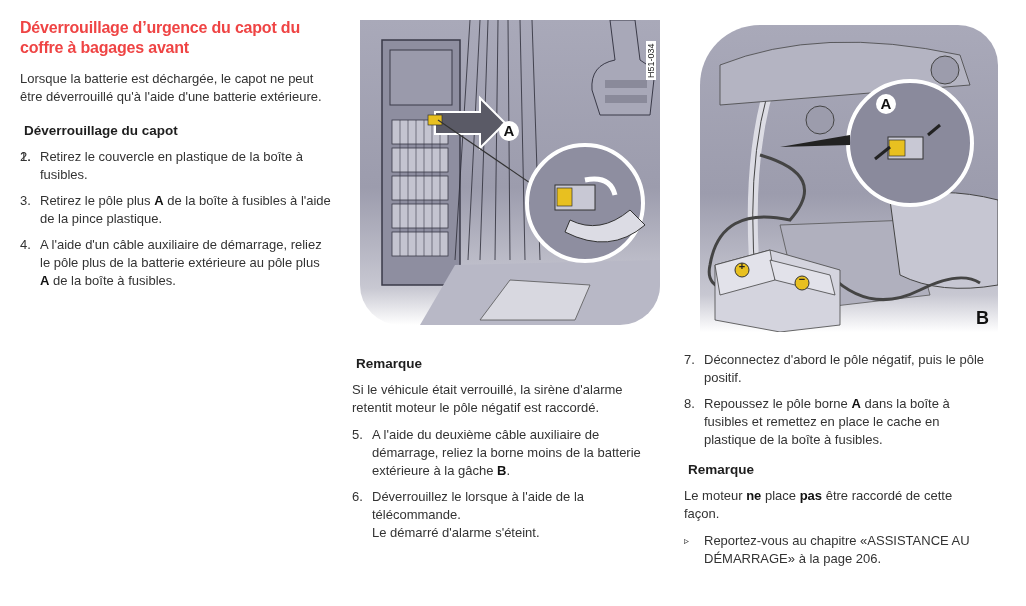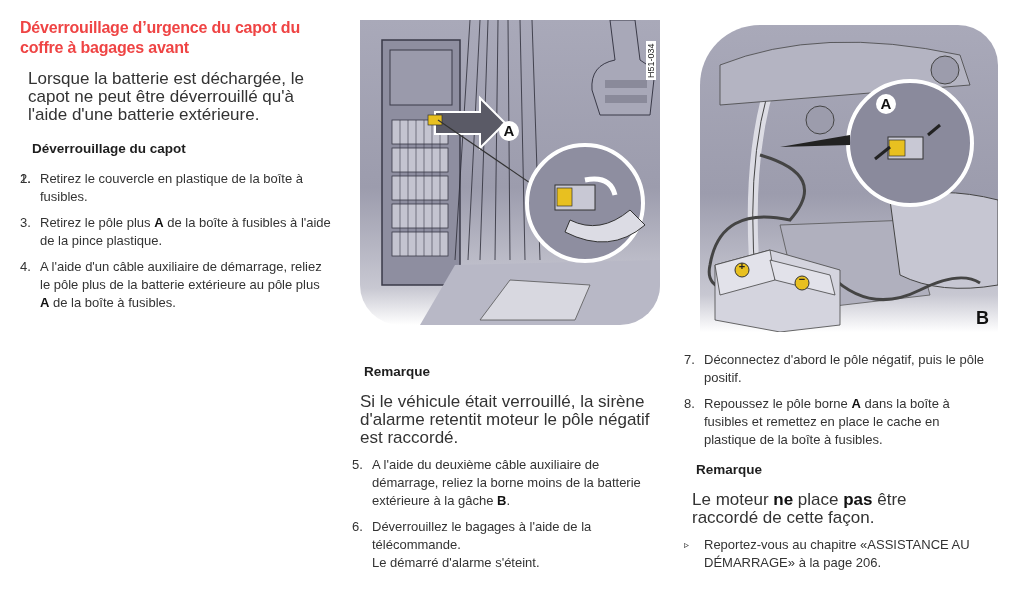--- a/index.html
+++ b/index.html
@@ -6,23 +6,23 @@
   body {
     width:1026px; height:606px; background:#ffffff; position:relative; overflow:hidden;
     font-family:"Liberation Sans", sans-serif; color:#2a2a2a;
   }
   .col { position:absolute; }
   h1 {
     margin:0; font-family:"Liberation Sans", sans-serif; font-weight:bold;
     font-size:16px; line-height:20px; color:#ef4444; letter-spacing:-0.2px;
   }
   h2 {
-    margin:12px; font-weight:bold; font-size:13.5px; line-height:18px; color:#1e1e1e;
+    margin:4px; font-weight:bold; font-size:13.5px; line-height:18px; color:#1e1e1e;
   }
-  p { margin:8px; font-size:17px; line-height:18px; color:#333; }
+  p { margin:0; font-size:13px; line-height:18px; color:#333; }
   ol { margin:0; padding:0; list-style:none; }
   ol li { position:relative; padding-left:20px; font-size:13px; line-height:18px; color:#333; }
   ol li .num { position:absolute; left:0; top:0; }
   b { color:#111; }
 
   .fig {
     position:absolute; background:linear-gradient(180deg,#a9a9b9 0%,#9c9cad 55%,#c8c8d2 88%,#ffffff 100%);
     overflow:hidden;
   }
   .fig svg { position:absolute; left:0; top:0; }
@@ -151,21 +151,21 @@
 <div class="col" style="left:352px; top:351px; width:312px;">
   <h2>Remarque</h2>
   <p style="margin-top:8px;">Si le véhicule était verrouillé, la sirène d'alarme retentit moteur le pôle négatif est raccordé.</p>
   <ol style="margin-top:9px;">
     <li>
       <span class="num">5.</span>
       <span>A l'aide du deuxième câble auxiliaire de démarrage, reliez la borne moins de la batterie extérieure à la gâche </span><b>B</b><span>.</span>
     </li>
     <li style="margin-top:8px;">
       <span class="num">6.</span>
-      <span>Déverrouillez le bagages à l'aide de la télécommande.</span><br>
+      <span>Déverrouillez le lorsque à l'aide de la télécommande.</span><br>
       <span>Le démarré d'alarme s'éteint.</span>
     </li>
   </ol>
 </div>
 
 <div class="col" style="left:684px; top:351px; width:300px;">
   <ol>
     <li>
       <span class="num">7.</span>
       <span>Déconnectez d'abord le pôle négatif, puis le pôle positif.</span>

